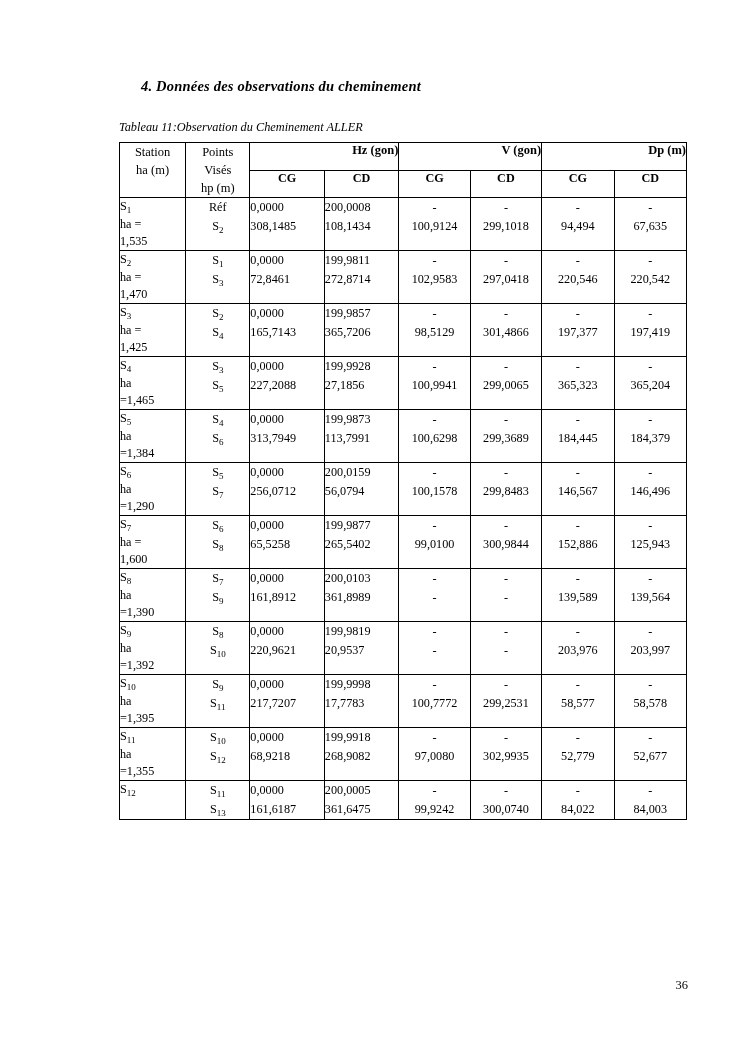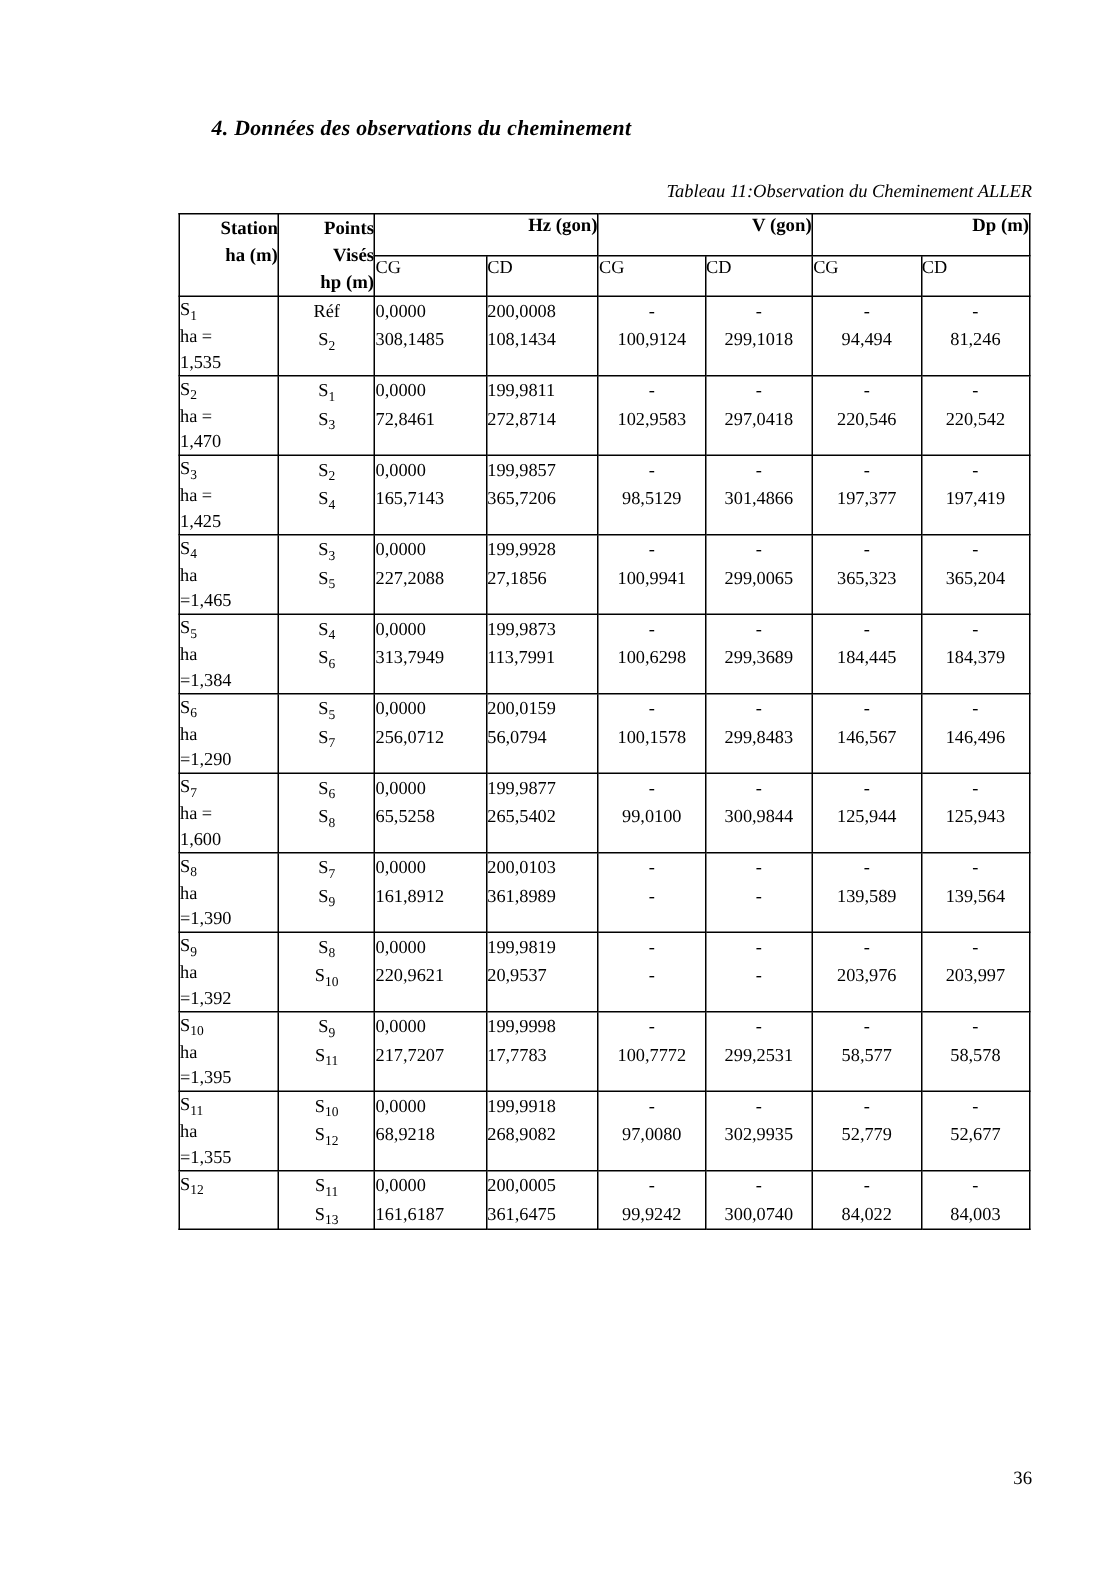--- a/index.html
+++ b/index.html
@@ -27,50 +27,49 @@
     font-size: 14.5px;
     font-weight: bold;
     font-style: italic;
     margin: 0 0 0 22px;
     letter-spacing: 0.2px;
   }
   .caption {
     font-size: 12.3px;
     font-style: italic;
     margin: 25px 0 7px 0;
-    text-align: right;
   }
   table.obs {
     border-collapse: collapse;
     width: 568px;
     table-layout: fixed;
   }
   table.obs td, table.obs th {
     border: 1px solid #000000;
     vertical-align: top;
     padding: 0;
   }
   
   .h-station, .h-points {
-    text-align: right;
-    font-weight: bold;
+    text-align: center;
+    font-weight: normal;
     font-size: 12.5px;
     line-height: 1.45;
     padding: 7px 2px 6px 2px;
     vertical-align: middle;
   }
   .h-group {
     text-align: right;
     font-weight: bold;
     font-size: 12.5px;
     padding: 6px 0 5px 0;
   }
   .h-sub {
-    text-align: left;
-    font-weight: normal;
+    text-align: center;
+    font-weight: bold;
     font-size: 12.2px;
     padding: 7px 0 7px 0;
   }
   
   .c-station {
     font-size: 12.2px;
     line-height: 1.42;
     padding: 5px 0 5px 6px;
     vertical-align: middle;
   }
@@ -161,21 +160,21 @@
           </td>
           <td class="c-points">
             <div>Réf</div>
             <div>S<sub>2</sub></div>
           </td>
           <td class="c-num"><span class="line2">0,0000</span><span class="line2">308,1485</span></td>
           <td class="c-num"><span class="line2">200,0008</span><span class="line2">108,1434</span></td>
           <td class="c-num center"><span class="line2">-</span><span class="line2">100,9124</span></td>
           <td class="c-num center"><span class="line2">-</span><span class="line2">299,1018</span></td>
           <td class="c-num center"><span class="line2">-</span><span class="line2">94,494</span></td>
-          <td class="c-num center"><span class="line2">-</span><span class="line2">81,246</span></td>
+          <td class="c-num center"><span class="line2">-</span><span class="line2">67,635</span></td>
         </tr>
         <tr>
           <td class="c-station">
             <div>S<sub>2</sub></div>
             <div>ha =</div>
             <div>1,470</div>
           </td>
           <td class="c-points">
             <div>S<sub>1</sub></div>
             <div>S<sub>3</sub></div>
@@ -262,21 +261,21 @@
             <div>1,600</div>
           </td>
           <td class="c-points">
             <div>S<sub>6</sub></div>
             <div>S<sub>8</sub></div>
           </td>
           <td class="c-num"><span class="line2">0,0000</span><span class="line2">65,5258</span></td>
           <td class="c-num"><span class="line2">199,9877</span><span class="line2">265,5402</span></td>
           <td class="c-num center"><span class="line2">-</span><span class="line2">99,0100</span></td>
           <td class="c-num center"><span class="line2">-</span><span class="line2">300,9844</span></td>
-          <td class="c-num center"><span class="line2">-</span><span class="line2">125,944</span></td>
+          <td class="c-num center"><span class="line2">-</span><span class="line2">152,886</span></td>
           <td class="c-num center"><span class="line2">-</span><span class="line2">125,943</span></td>
         </tr>
         <tr>
           <td class="c-station">
             <div>S<sub>8</sub></div>
             <div>ha</div>
             <div>=1,390</div>
           </td>
           <td class="c-points">
             <div>S<sub>7</sub></div>

